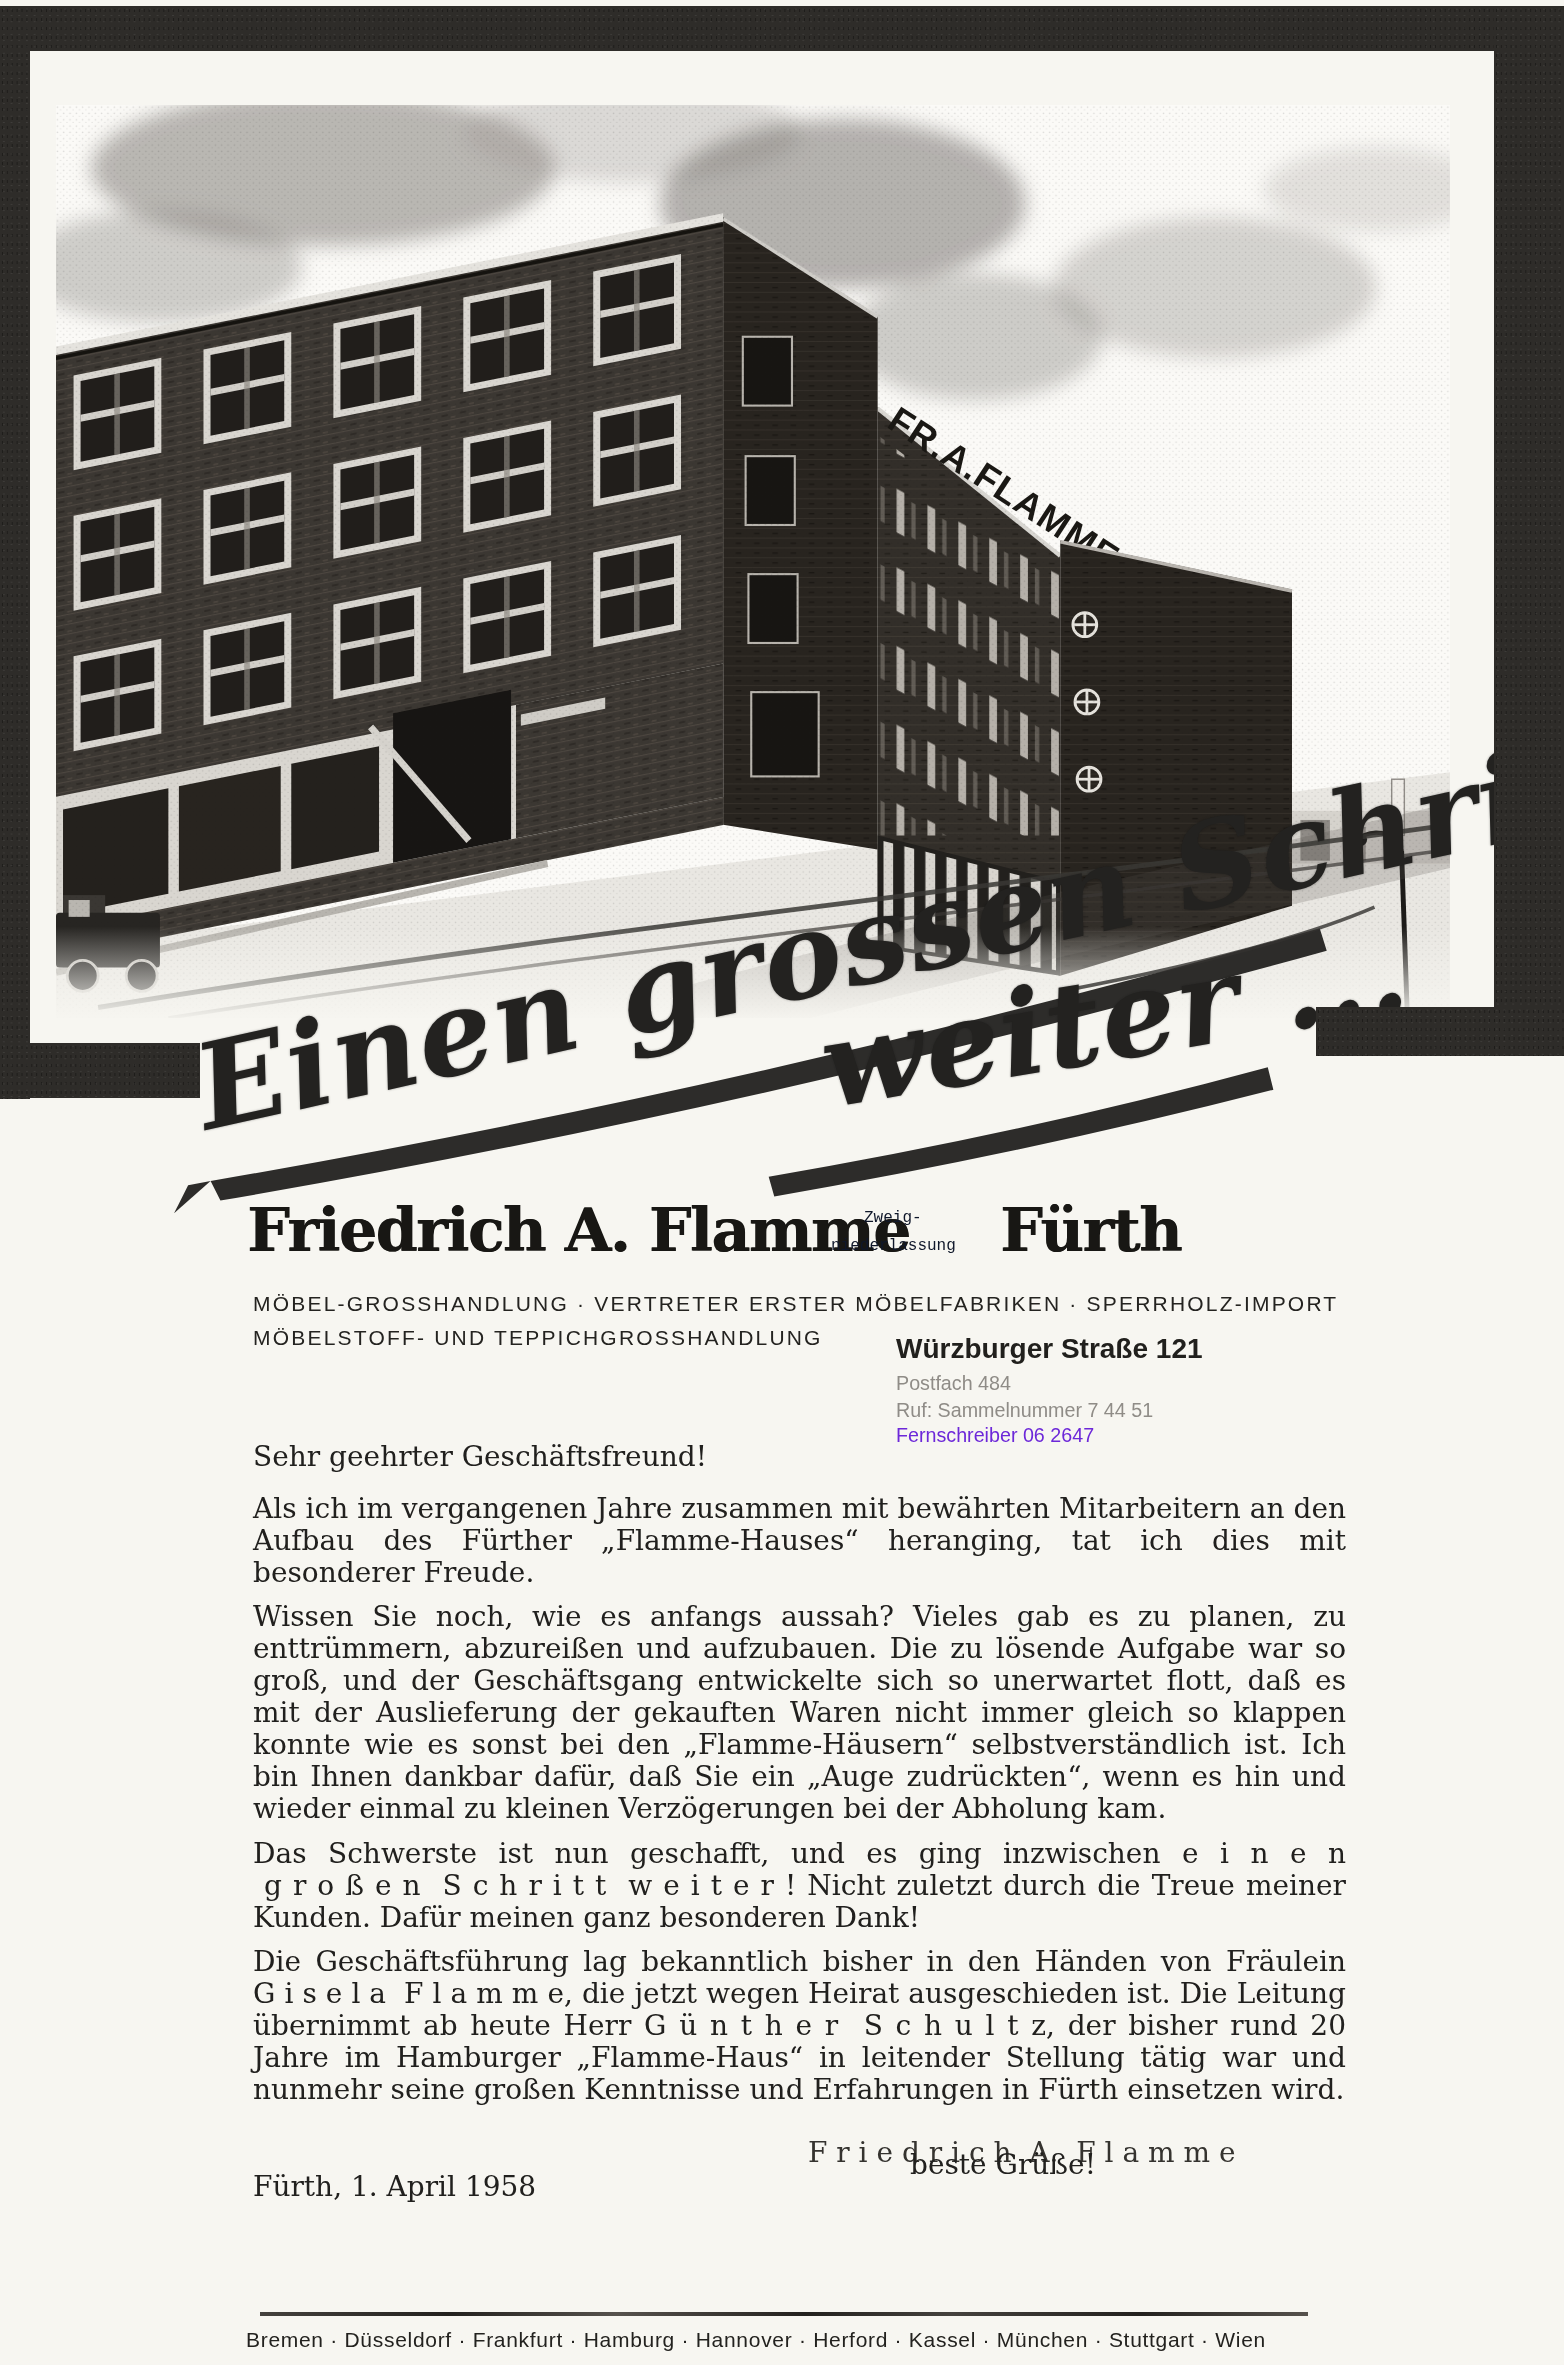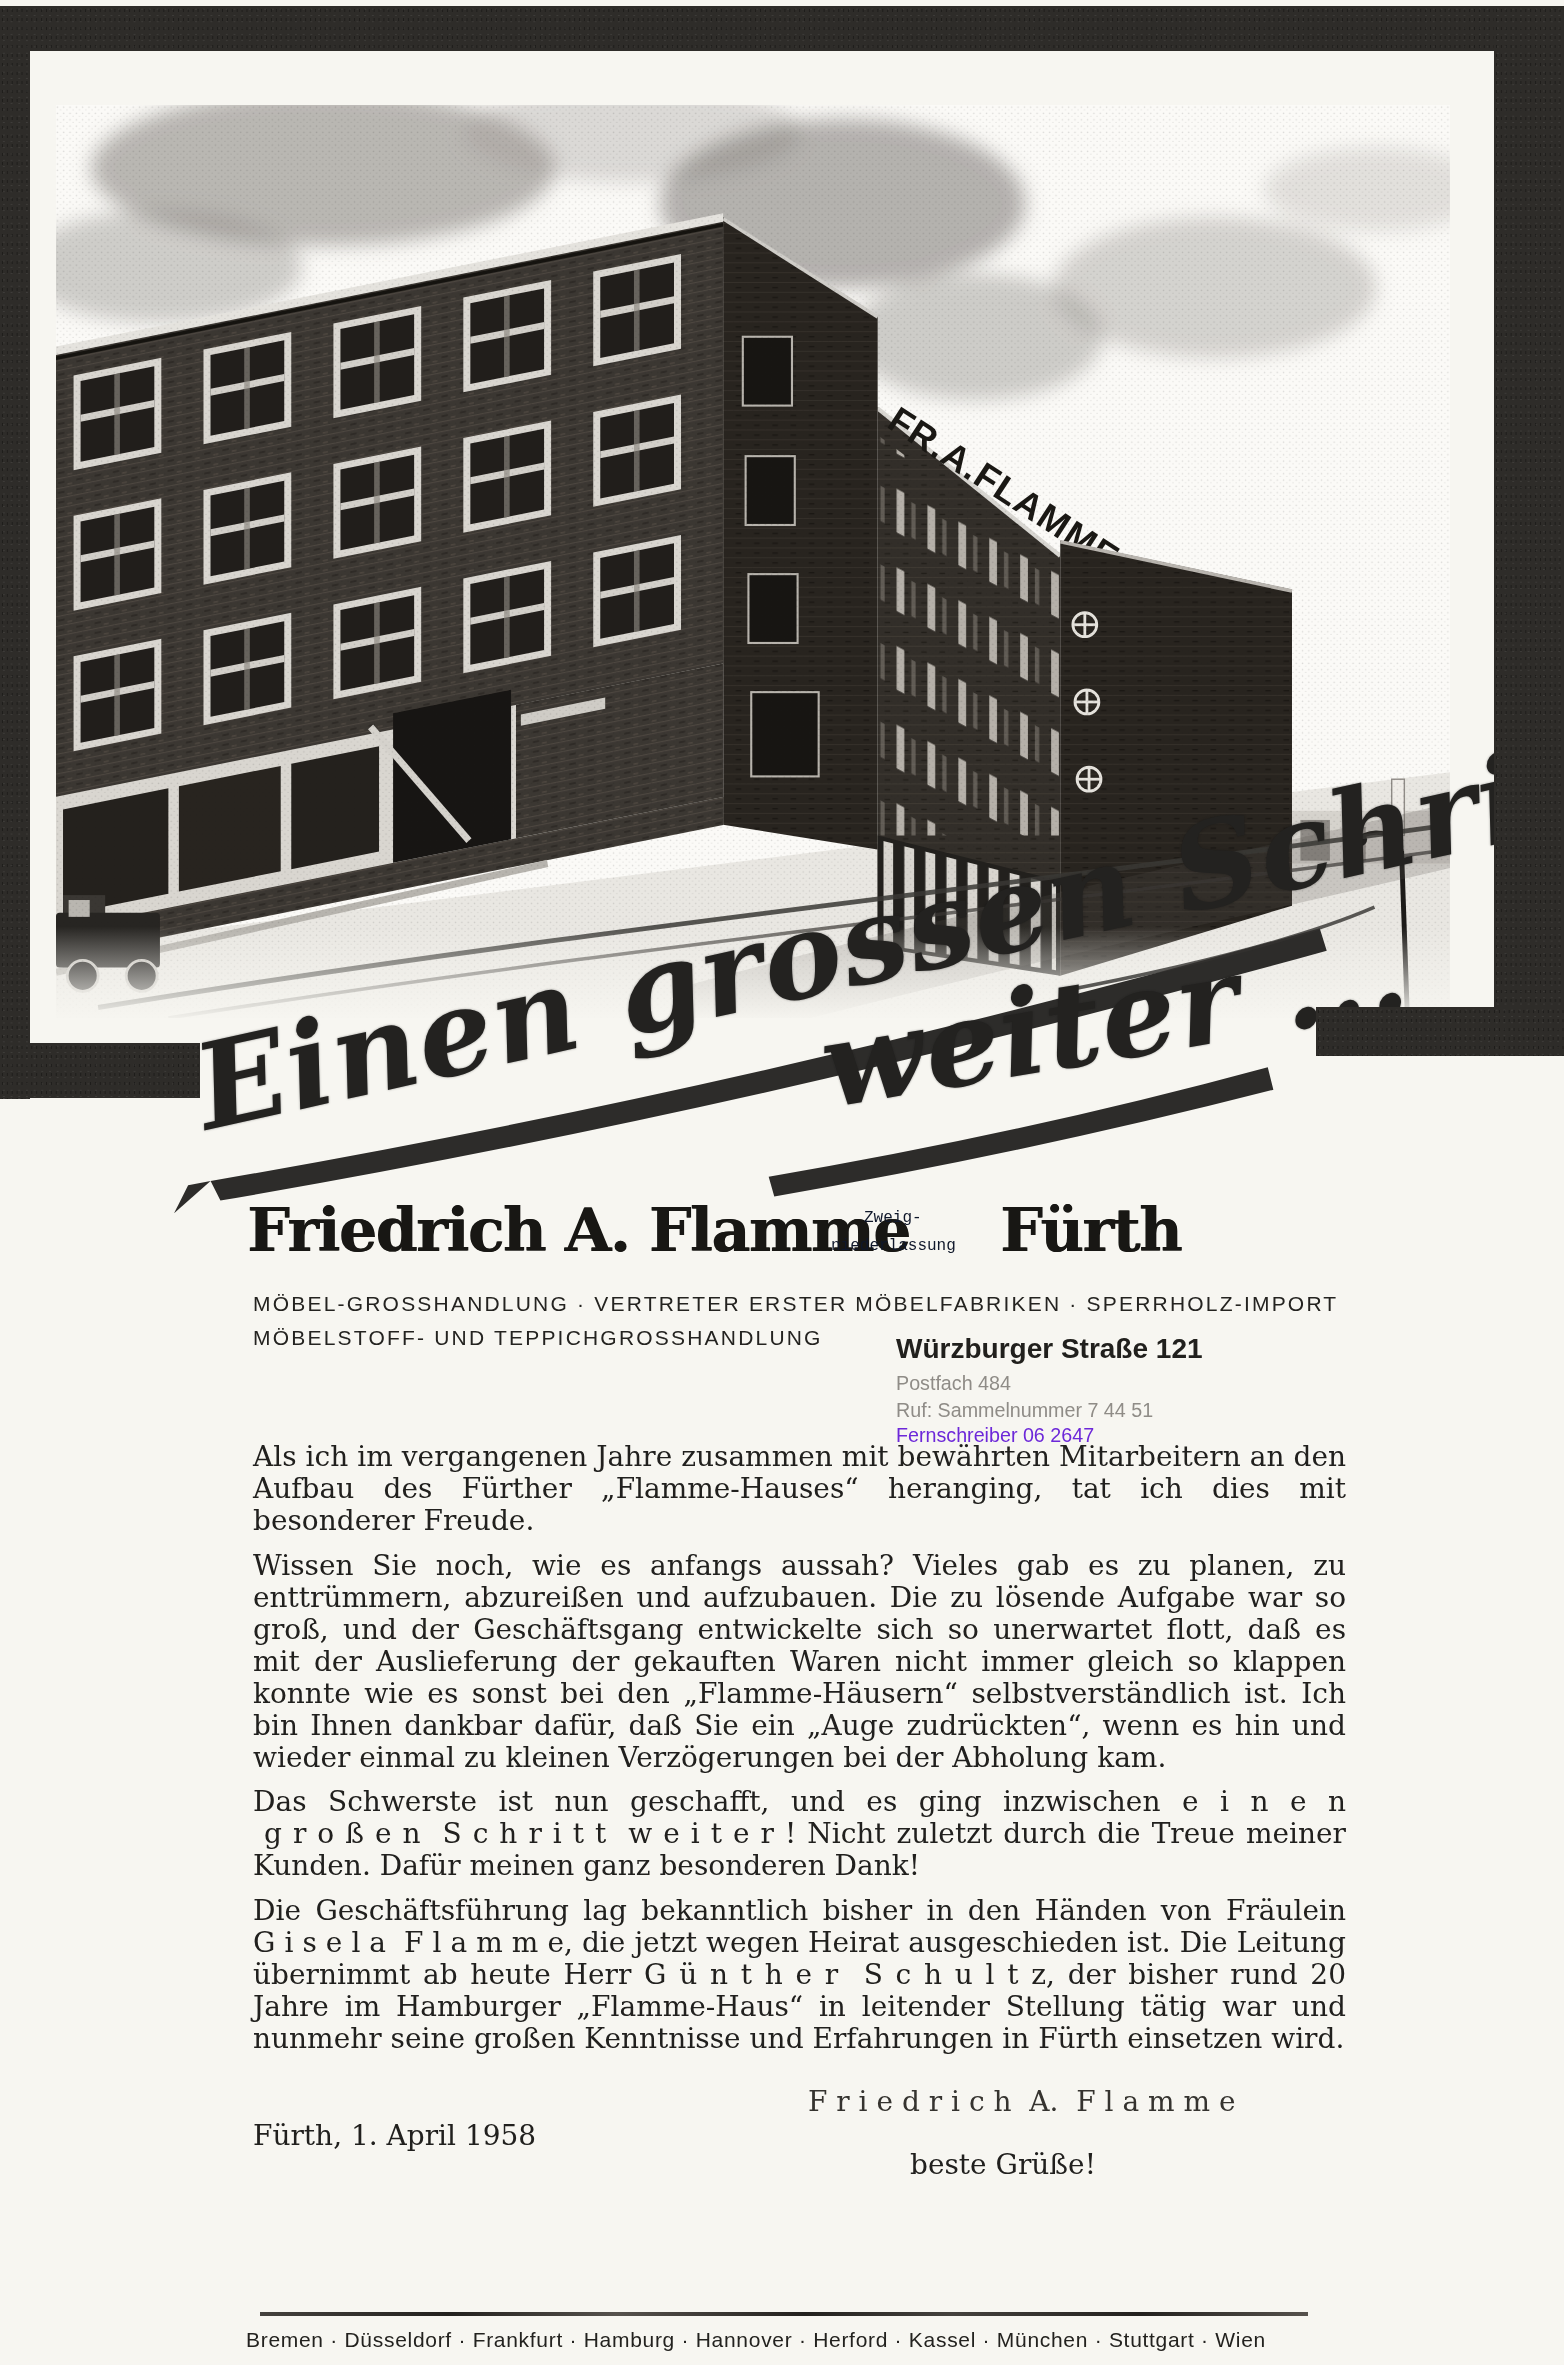--- a/index.html
+++ b/index.html
@@ -262,20 +262,21 @@
   <div class="lh-city">Fürth</div>
   <div class="subline subline-1">MÖBEL-GROSSHANDLUNG · VERTRETER ERSTER MÖBELFABRIKEN · SPERRHOLZ-IMPORT</div>
   <div class="subline subline-2">MÖBELSTOFF- UND TEPPICHGROSSHANDLUNG</div>
 
   <div class="addr addr-street">Würzburger Straße 121</div>
   <div class="addr addr-s1">Postfach 484</div>
   <div class="addr addr-s2">Ruf: Sammelnummer 7 44 51</div>
   <div class="addr addr-s3">Fernschreiber 06 2647</div>
 
   <div class="letter-body">
+    <div class="salutation">Sehr geehrter Geschäftsfreund!</div>
     <p>Als ich im vergangenen Jahre zusammen mit bewährten Mitarbeitern an den Aufbau des Fürther „Flamme-Hauses“ heranging, tat ich dies mit besonderer Freude.</p>
     <p>Wissen Sie noch, wie es anfangs aussah? Vieles gab es zu planen, zu enttrümmern, abzureißen und aufzubauen. Die zu lösende Aufgabe war so groß, und der Geschäftsgang entwickelte sich so unerwartet flott, daß es mit der Auslieferung der gekauften Waren nicht immer gleich so klappen konnte wie es sonst bei den „Flamme-Häusern“ selbstverständlich ist. Ich bin Ihnen dankbar dafür, daß Sie ein „Auge zudrückten“, wenn es hin und wieder einmal zu kleinen Verzögerungen bei der Abholung kam.</p>
     <p>Das Schwerste ist nun geschafft, und es ging inzwischen e&nbsp;i&nbsp;n&nbsp;e&nbsp;n &nbsp;g&nbsp;r&nbsp;o&nbsp;ß&nbsp;e&nbsp;n &nbsp;S&nbsp;c&nbsp;h&nbsp;r&nbsp;i&nbsp;t&nbsp;t &nbsp;w&nbsp;e&nbsp;i&nbsp;t&nbsp;e&nbsp;r&nbsp;! Nicht zuletzt durch die Treue meiner Kunden. Dafür meinen ganz besonderen Dank!</p>
     <p>Die Geschäftsführung lag bekanntlich bisher in den Händen von Fräulein G&nbsp;i&nbsp;s&nbsp;e&nbsp;l&nbsp;a &nbsp;F&nbsp;l&nbsp;a&nbsp;m&nbsp;m&nbsp;e, die jetzt wegen Heirat ausgeschieden ist. Die Leitung übernimmt ab heute Herr G&nbsp;ü&nbsp;n&nbsp;t&nbsp;h&nbsp;e&nbsp;r &nbsp;S&nbsp;c&nbsp;h&nbsp;u&nbsp;l&nbsp;t&nbsp;z, der bisher rund 20 Jahre im Hamburger „Flamme-Haus“ in leitender Stellung tätig war und nunmehr seine großen Kenntnisse und Erfahrungen in Fürth einsetzen wird.</p>
     <div class="closing-right">beste Grüße!</div>
     <div class="signature">F&nbsp;r&nbsp;i&nbsp;e&nbsp;d&nbsp;r&nbsp;i&nbsp;c&nbsp;h &nbsp;A. &nbsp;F&nbsp;l&nbsp;a&nbsp;m&nbsp;m&nbsp;e</div>
     <div class="dateline">Fürth, 1. April 1958</div>
   </div>
 
   <div class="footer-rule"></div>

